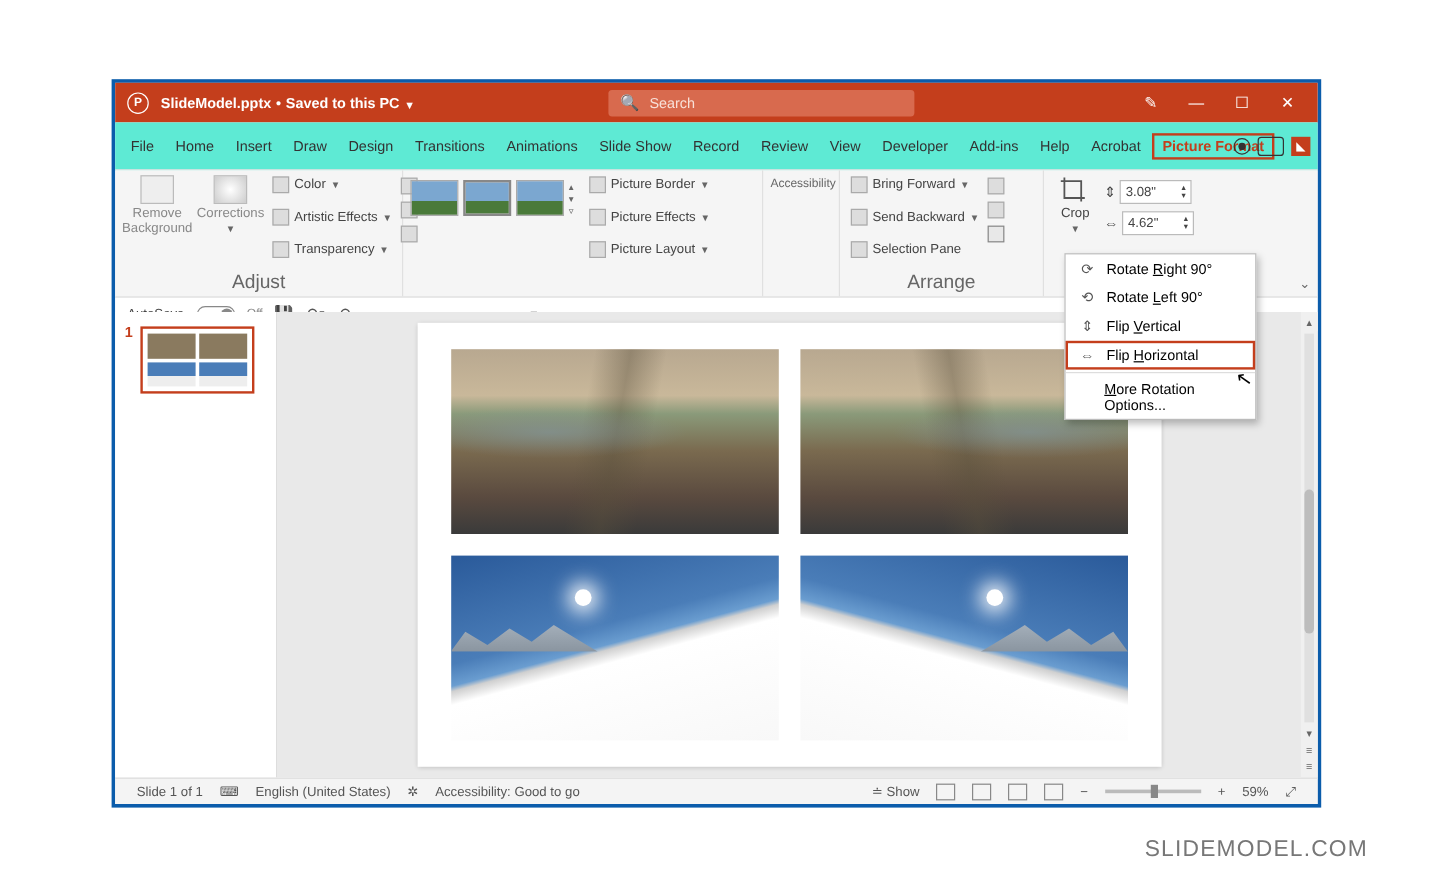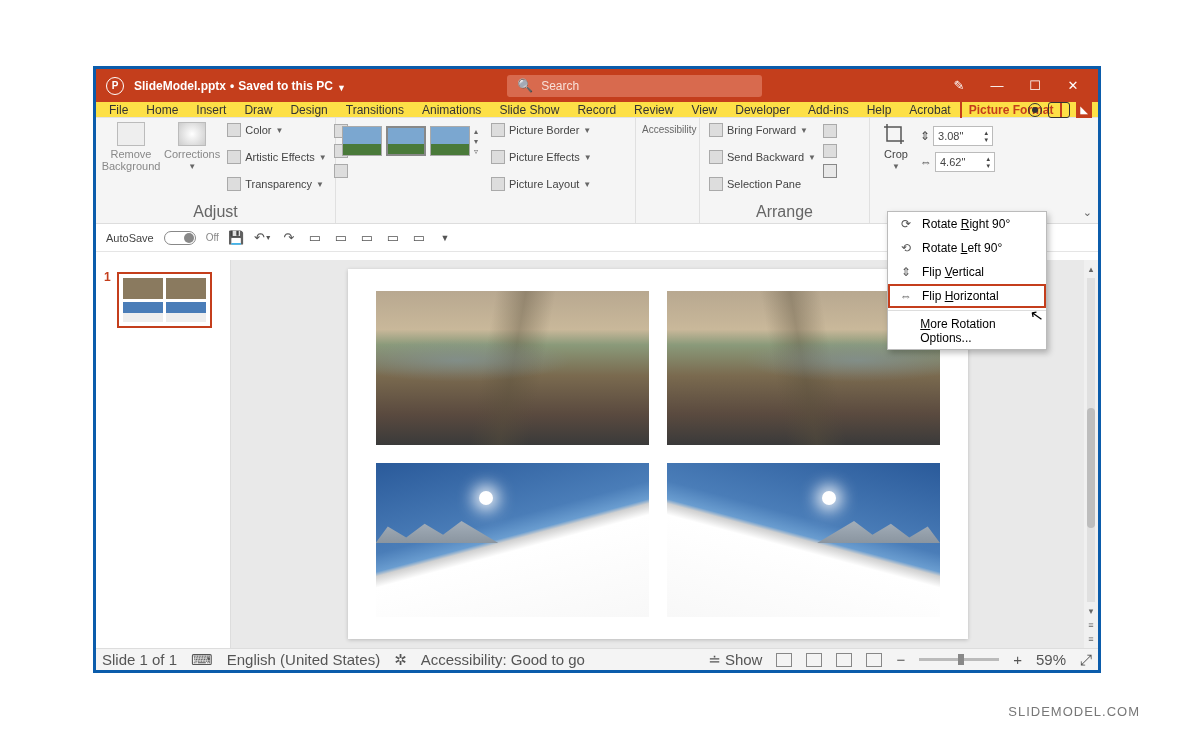--- a/index.html
+++ b/index.html
@@ -11,21 +11,21 @@
 .tb-left { display: flex; align-items: center; gap: 10px; padding-left: 10px; flex: 1; }
 .pp-icon { width: 18px; height: 18px; border: 1.5px solid #fff; border-radius: 50%; display: flex; align-items: center; justify-content: center; font-size: 10px; font-weight: bold; }
 .tb-title { display: flex; align-items: flex-end; gap: 4px; font-weight: bold; }
 .tb-title .chev { font-size: 9px; }
 .searchbox { background: #d86a4e; height: 22px; width: 255px; border-radius: 3px; display: flex; align-items: center; padding: 0 10px; gap: 8px; margin-right: 180px; }
 .searchbox .mag { font-size: 13px; }
 .searchbox .ph { color: #f8e0d8; font-size: 12px; }
 .tb-right { display: flex; align-items: center; gap: 4px; padding-right: 8px; }
 .tb-btn { width: 34px; height: 28px; display: flex; align-items: center; justify-content: center; font-size: 13px; }
 
-.tabs { height: 16px; background: #fde047; display: flex; align-items: center; border-bottom: 1px solid #e3e3e3; font-size: 12px; padding-left: 4px; position: relative; }
+.tabs { height: 40px; background: #5eead4; display: flex; align-items: center; border-bottom: 1px solid #e3e3e3; font-size: 12px; padding-left: 4px; position: relative; }
 .tab { padding: 4px 9px; color: #333; cursor: pointer; }
 .tab.active { color: #c43e1c; font-weight: 600; border: 2px solid #c43e1c; padding: 2px 7px; }
 .tabs-end { position: absolute; right: 6px; display: flex; gap: 6px; align-items: center; }
 .rec-dot { width: 14px; height: 14px; border: 1.5px solid #333; border-radius: 50%; display: flex; align-items: center; justify-content: center; }
 .rec-dot::after { content: ""; width: 6px; height: 6px; background: #333; border-radius: 50%; }
 .chatbox { width: 22px; height: 16px; border: 1.5px solid #333; border-radius: 3px; }
 .pp-sq { width: 16px; height: 16px; background: #c43e1c; color: #fff; font-size: 10px; display: flex; align-items: center; justify-content: center; }
 
 .ribbon { height: 106px; background: #f5f5f5; border-bottom: 1px solid #ddd; display: flex; font-size: 11px; color: #444; position: relative; }
 .rgroup { border-right: 1px solid #e0e0e0; padding: 4px 6px 2px 6px; display: flex; flex-direction: column; justify-content: space-between; }
@@ -80,27 +80,27 @@
 .vscroll .thumb-s { position: absolute; top: 40%; width: 8px; height: 120px; background: #bdbdbd; border-radius: 4px; }
 
 .dropdown { position: absolute; left: 887px; top: 211px; width: 160px; background: #fff; border: 1px solid #bbb; box-shadow: 2px 3px 6px rgba(0,0,0,0.25); font-size: 12px; z-index: 50; }
 .dd-item { display: flex; align-items: center; gap: 8px; padding: 4px 10px; }
 .dd-item .ico { width: 16px; height: 16px; display: flex; align-items: center; justify-content: center; color: #555; }
 .dd-item.hl { border: 2px solid #c43e1c; padding: 2px 8px; }
 .dd-item .ul { text-decoration: underline; }
 .dd-sep { border-top: 1px solid #ddd; margin: 2px 0; }
 .cursor { position: absolute; left: 1030px; top: 306px; font-size: 16px; color: #000; z-index: 60; transform: rotate(-10deg); }
 
-.statusbar { position: absolute; left: 0; right: 0; bottom: 0; height: 22px; background: #f4f4f4; border-top: 1px solid #ddd; display: flex; align-items: center; font-size: 15px; color: #555; padding: 0 6px; gap: 14px; }
+.statusbar { position: absolute; left: 0; right: 0; bottom: 0; height: 22px; background: #f4f4f4; border-top: 1px solid #ddd; display: flex; align-items: center; font-size: 11px; color: #555; padding: 0 18px; gap: 14px; }
 .statusbar .spacer { flex: 1; }
 .sb-ico { width: 16px; height: 14px; border: 1px solid #888; }
 .zoom-slider { width: 80px; height: 3px; background: #bbb; position: relative; }
 .zoom-slider::after { content: ""; position: absolute; left: 48%; top: -4px; width: 6px; height: 11px; background: #888; }
 
-.watermark { position: absolute; right: 60px; bottom: 24px; font-size: 13px; letter-spacing: 1px; color: #777; }
+.watermark { position: absolute; right: 60px; bottom: 24px; font-size: 19px; letter-spacing: 1px; color: #777; }
 </style>
 </head>
 <body>
 
 <div class="frame">
 
   <div class="titlebar">
     <div class="tb-left">
       <div class="pp-icon">P</div>
       <div class="tb-title">

